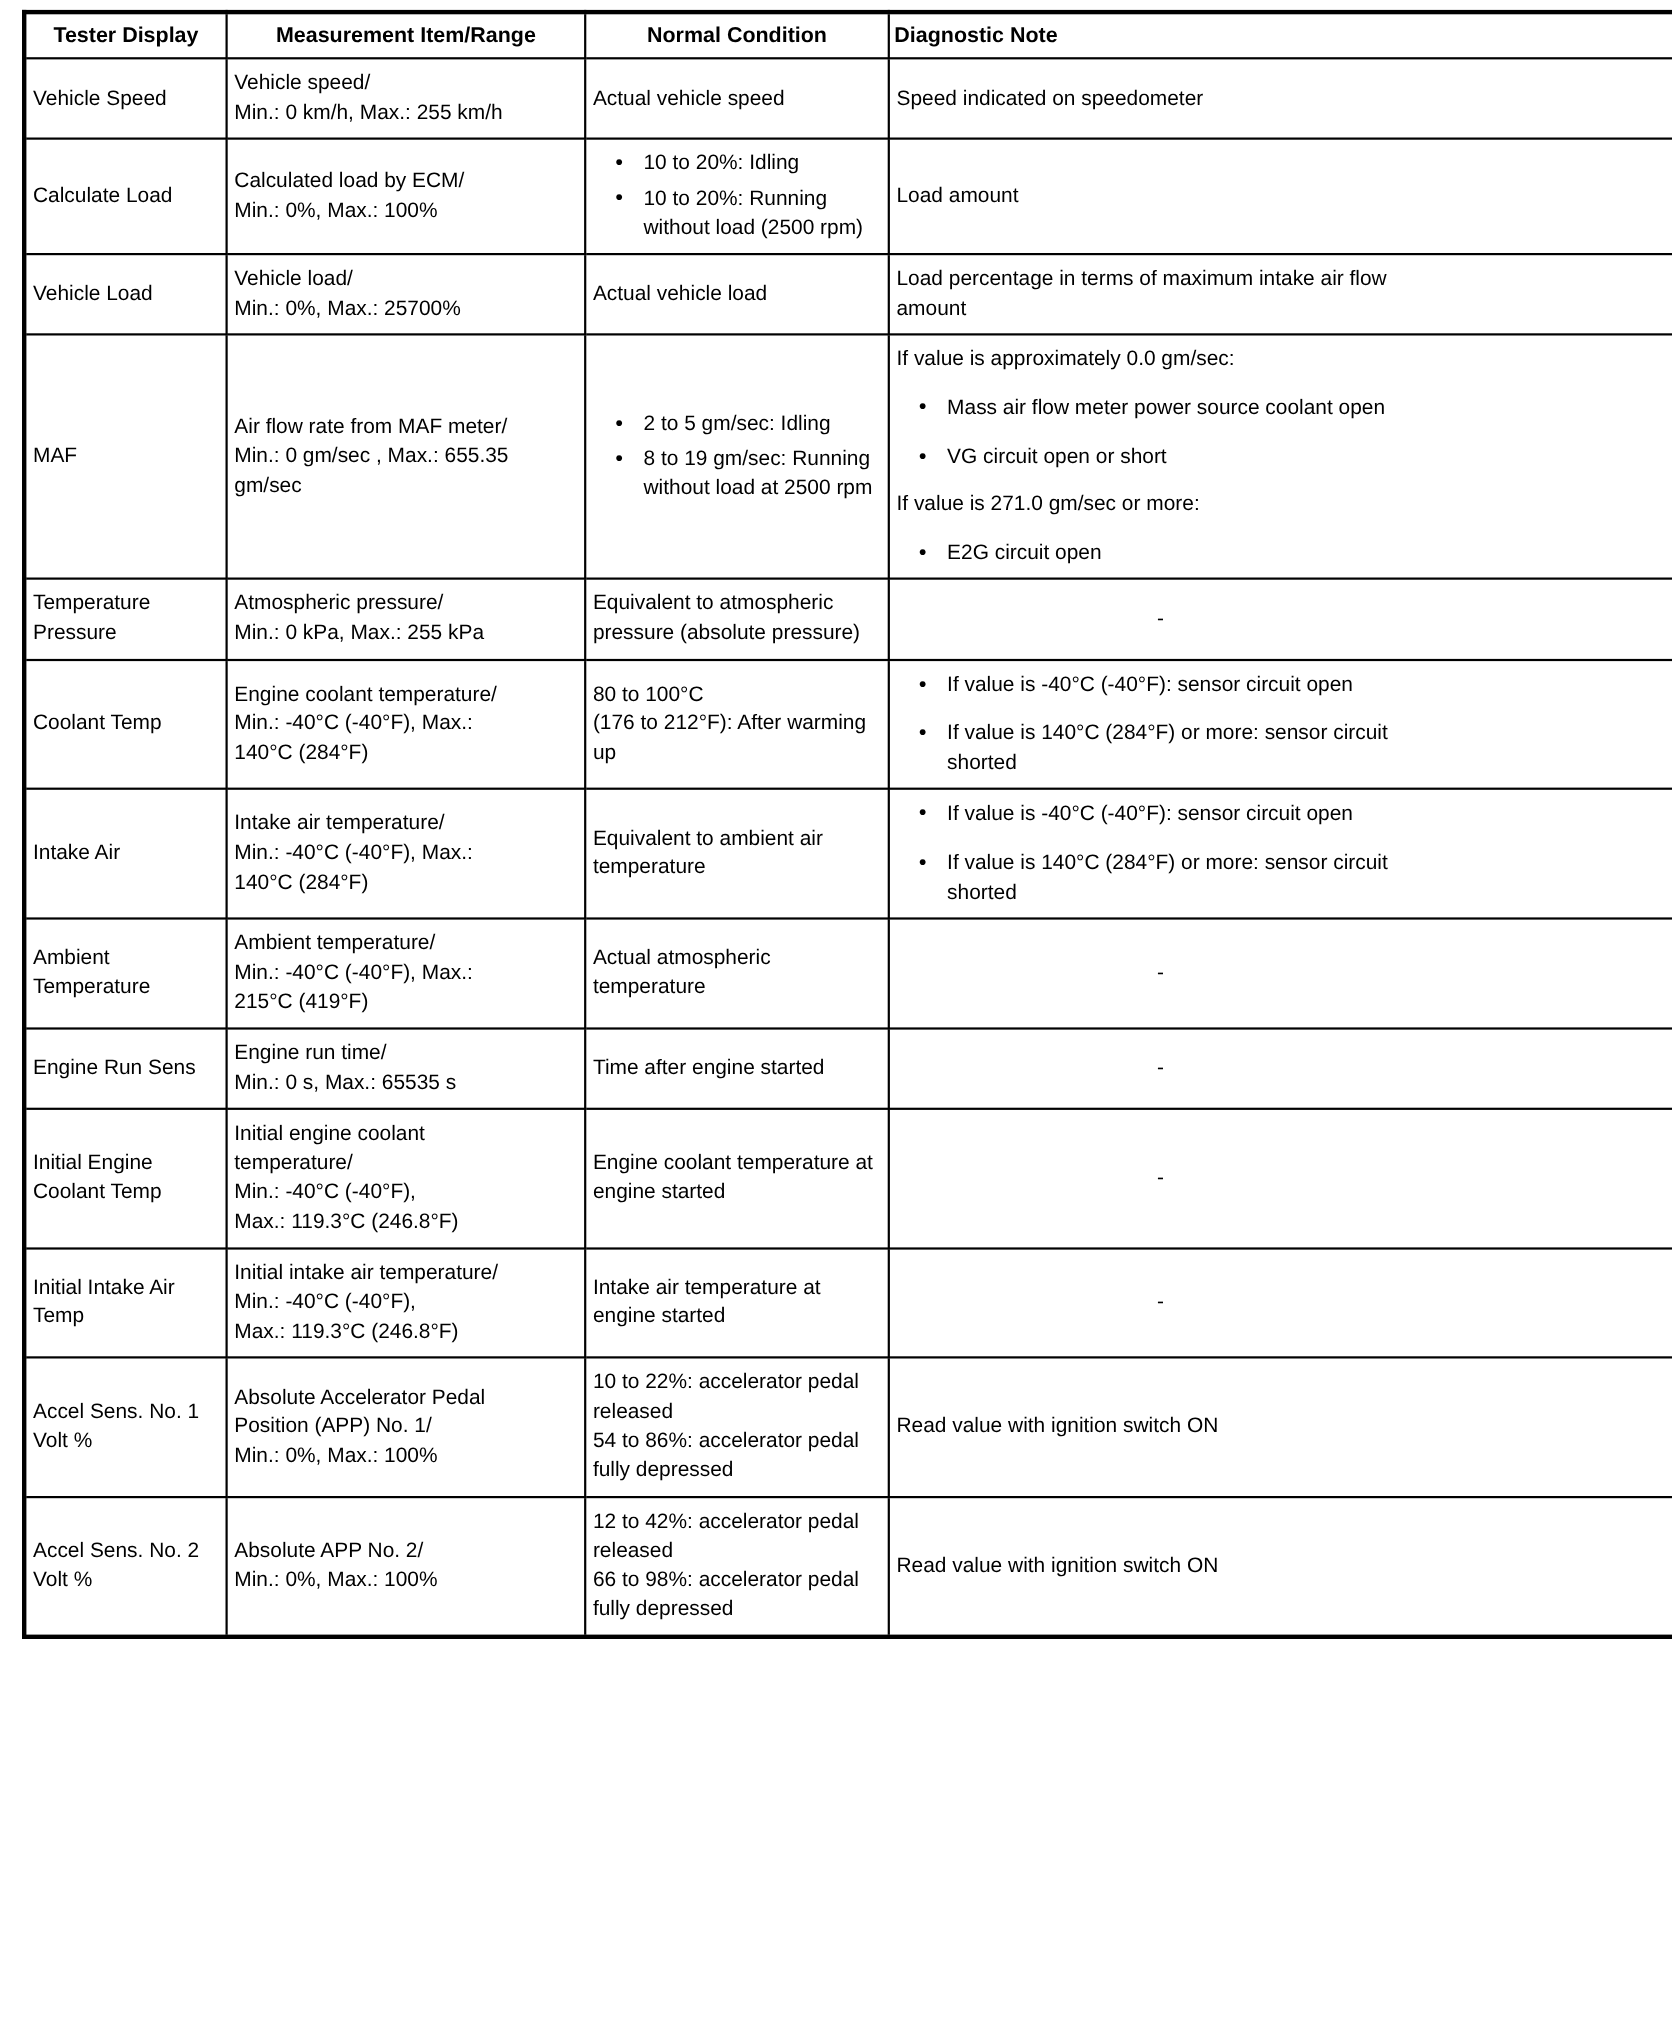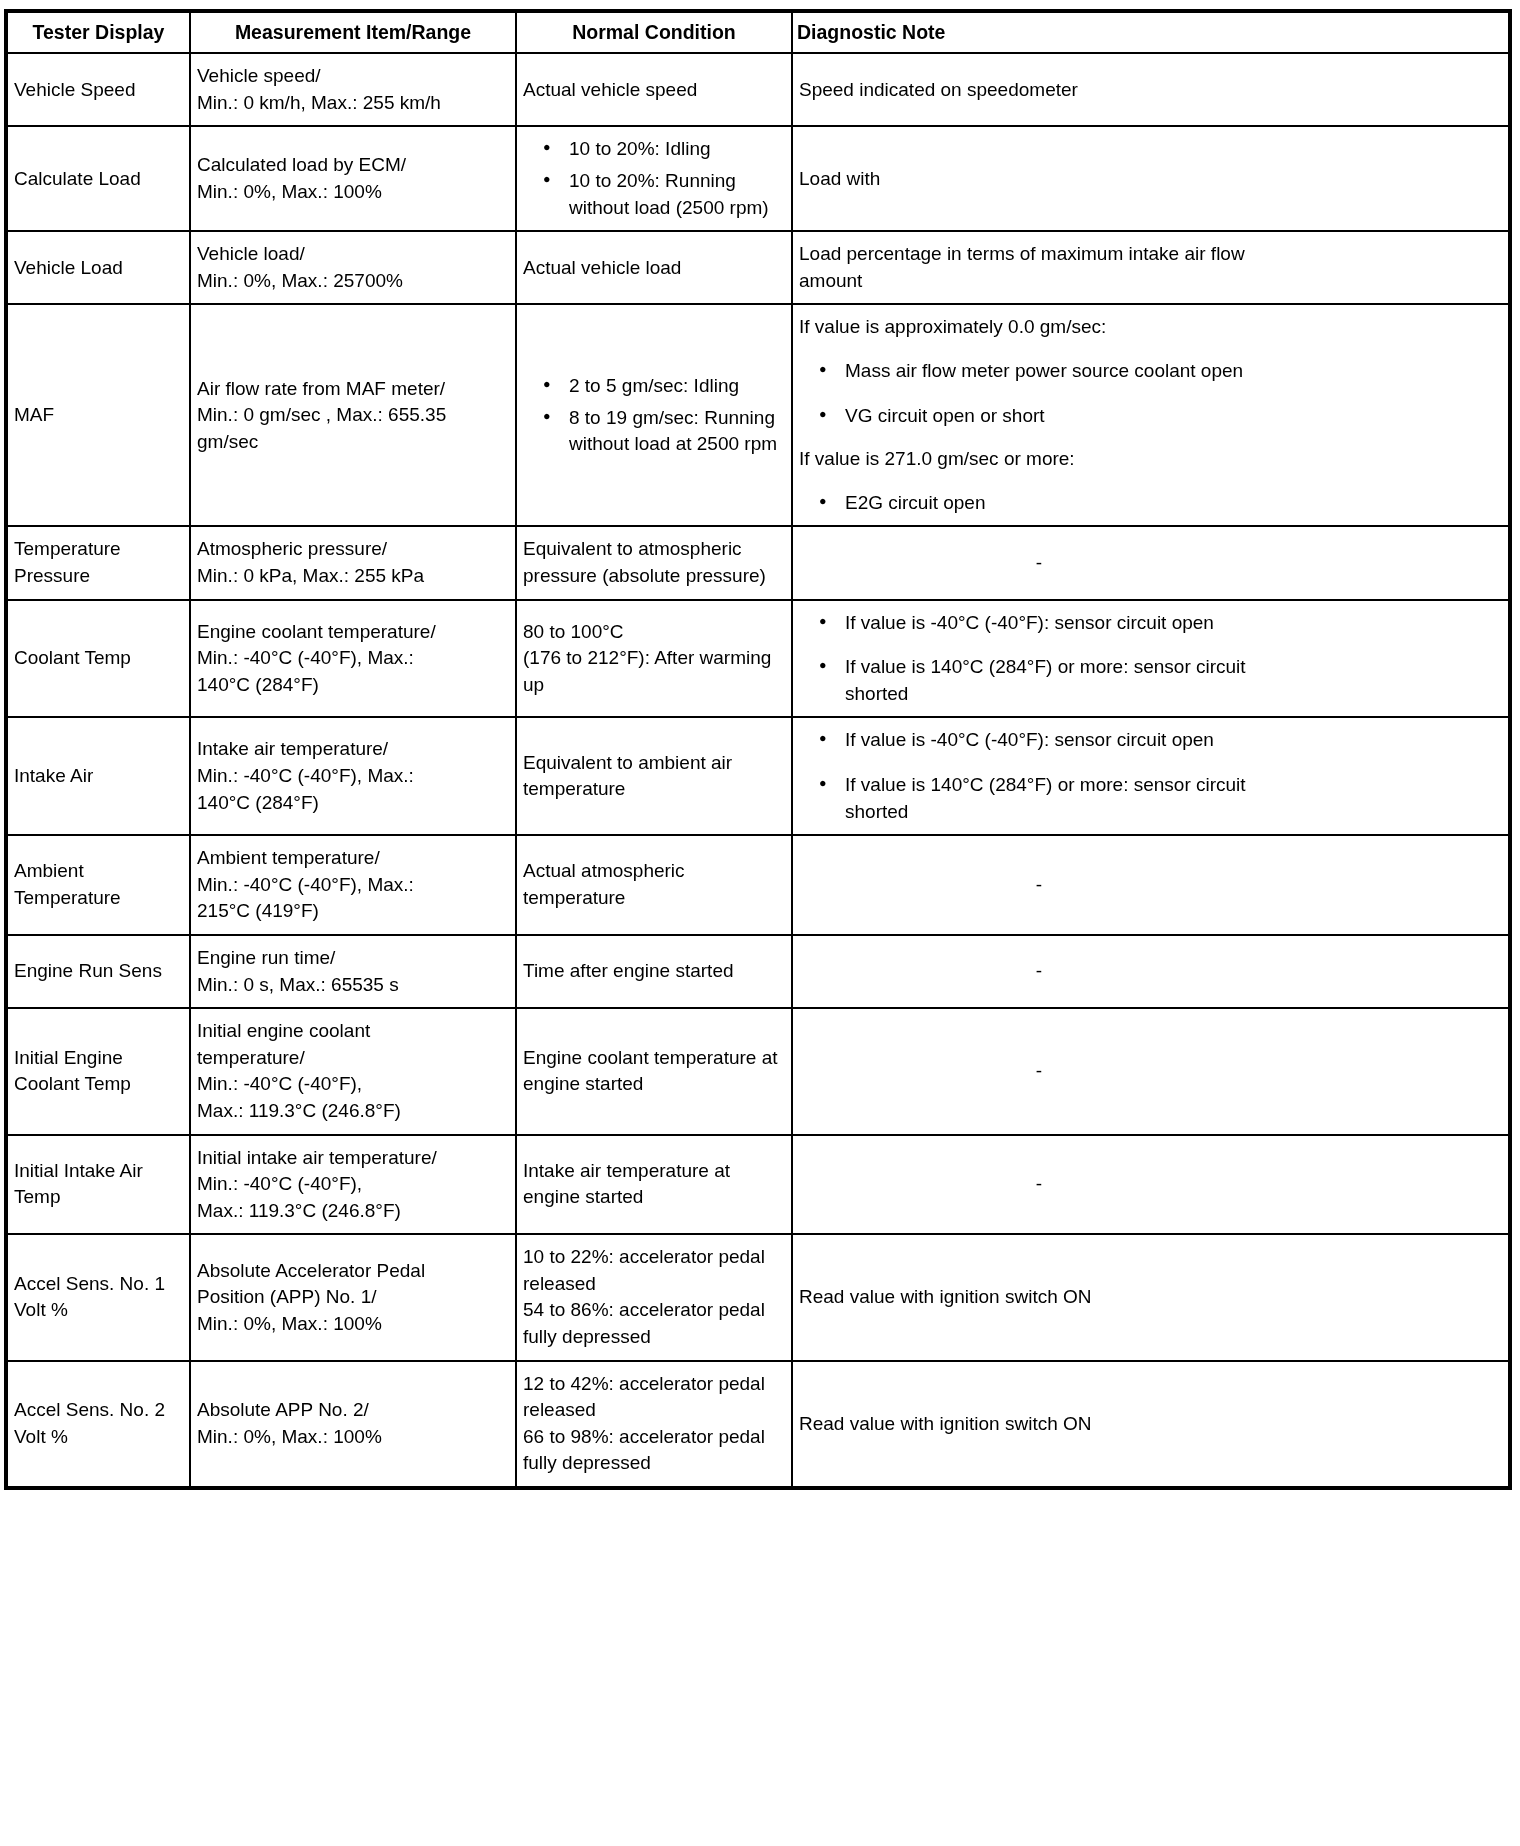--- a/index.html
+++ b/index.html
@@ -6,21 +6,21 @@
   html, body { margin: 0; padding: 0; }
   body {
     width: 1520px;
     background: #ffffff;
     color: #000000;
     font-family: "Liberation Sans", "DejaVu Sans", sans-serif;
   }
   .page {
     width: 1520px;
     min-height: 1846px;
-    padding: 9px 8px 10px 4px;
+    padding: 9px 8px 10px 20px;
     background: #ffffff;
   }
   table.data-table {
     border-collapse: collapse;
     table-layout: fixed;
     width: 1504px;
     border: 4px solid #000;
   }
   col.c0 { width: 184px; }
   col.c1 { width: 326px; }
@@ -125,21 +125,21 @@
             </div>
           </td>
           <td class="col-2">
             <ul class="block bullets">
               <li><span class="bullet-icon">●</span><span class="bullet-text">10 to 20%: Idling</span></li>
               <li><span class="bullet-icon">●</span><span class="bullet-text">10 to 20%: Running without load (2500 rpm)</span></li>
             </ul>
           </td>
           <td class="col-3">
             <div class="block lines">
-              <div class="line">Load with</div>
+              <div class="line">Load amount</div>
             </div>
           </td>
         </tr>
         <tr>
           <td class="col-0">
             <div class="block lines">
               <div class="line">Vehicle Load</div>
             </div>
           </td>
           <td class="col-1">

